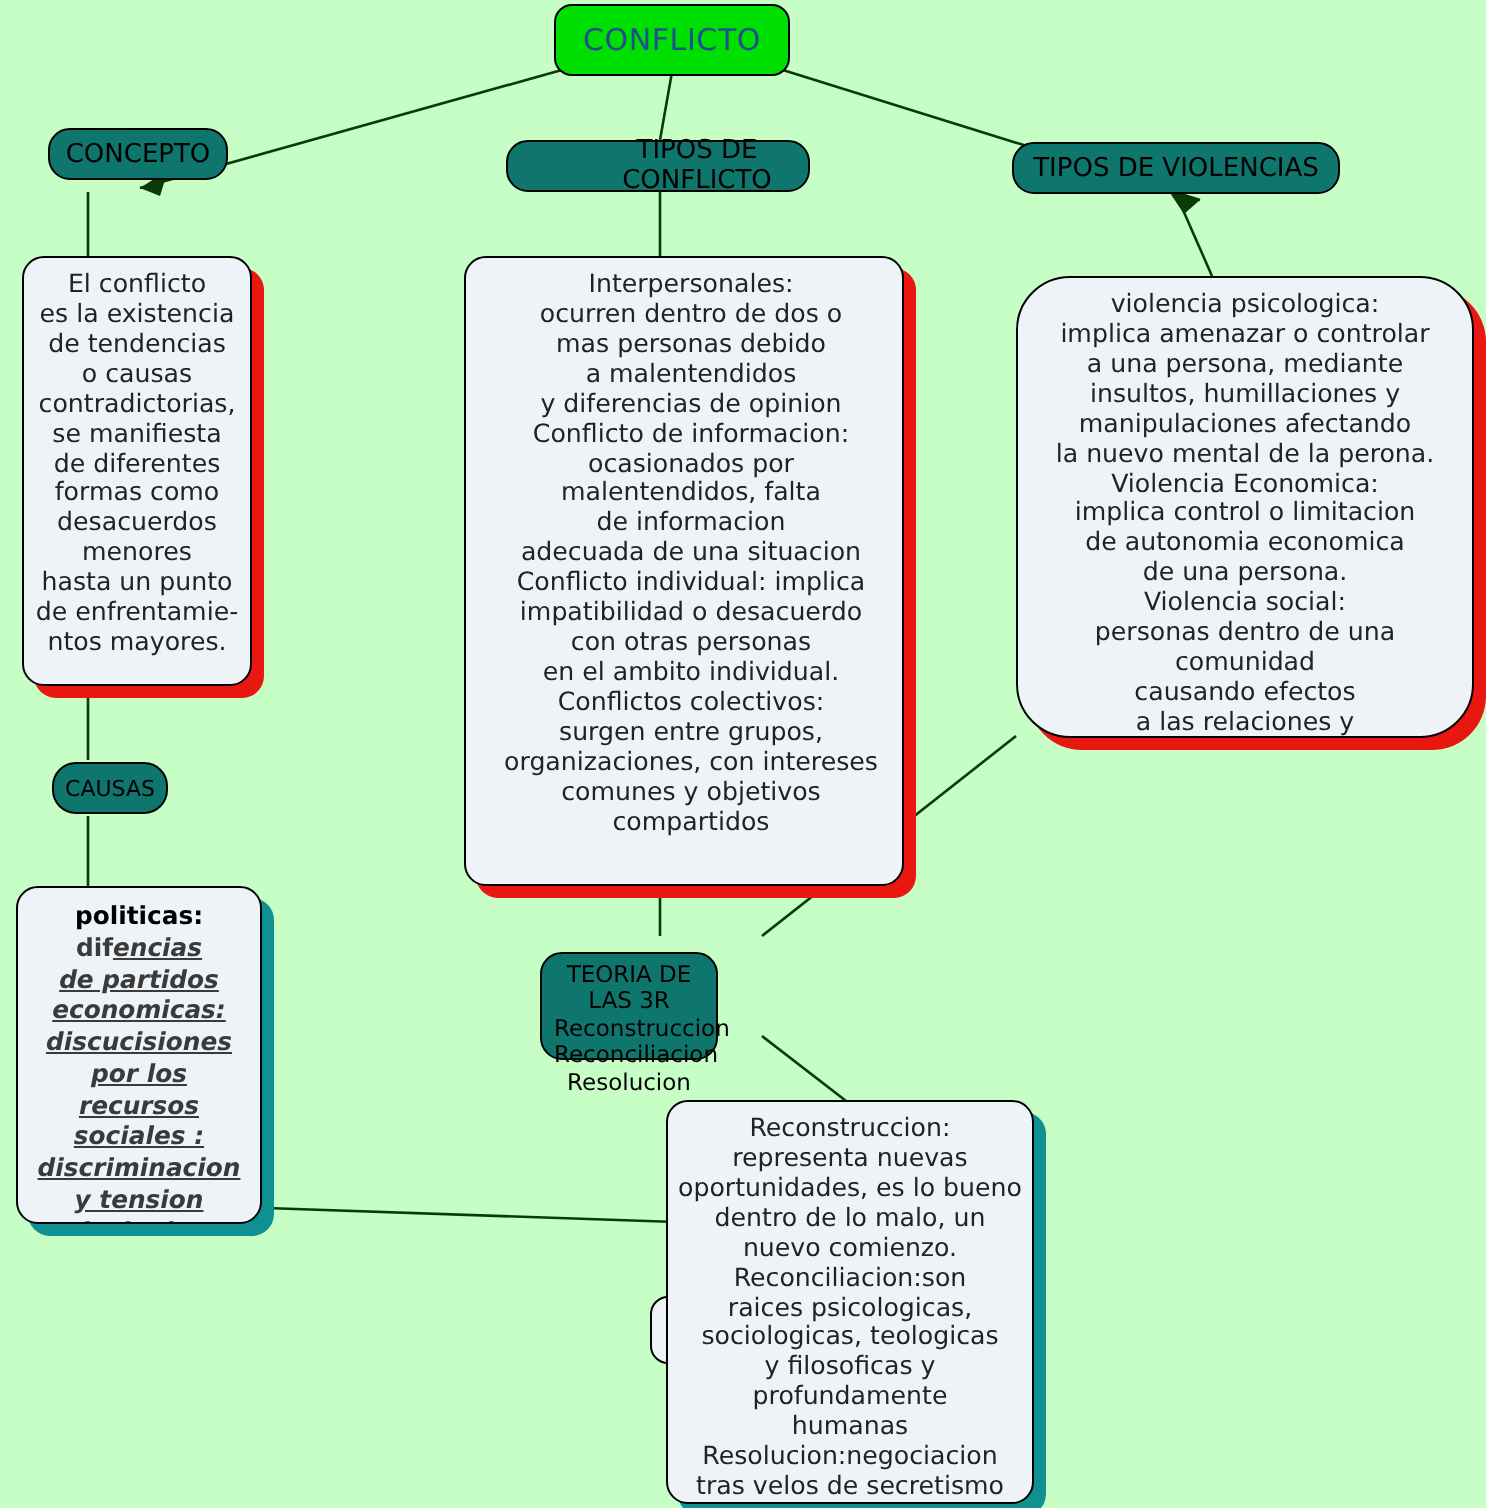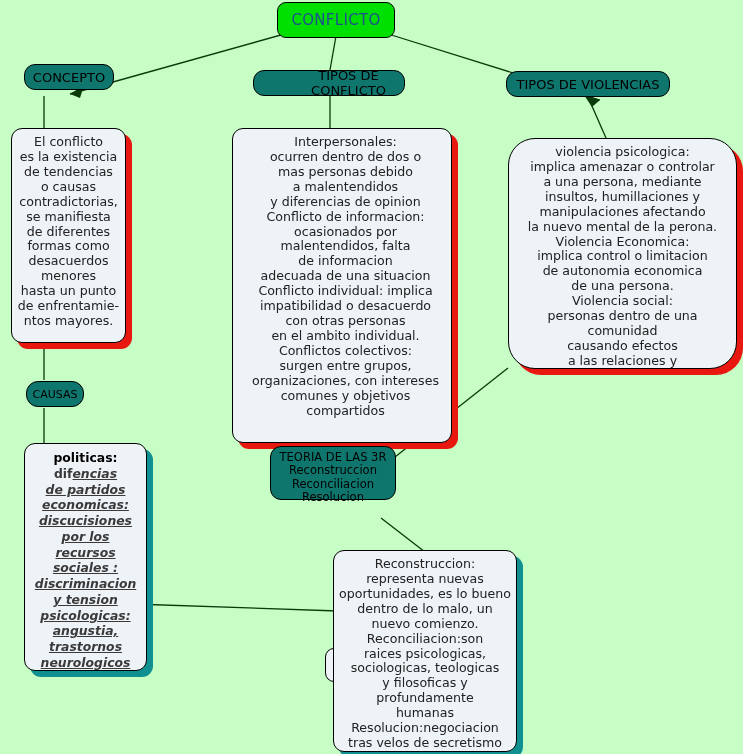--- a/index.html
+++ b/index.html
@@ -173,41 +173,41 @@
       <div class="ln">de autonomia economica</div>
       <div class="ln">de una persona.</div>
       <div class="ln">Violencia social:</div>
       <div class="ln">personas dentro de una comunidad</div>
       <div class="ln">causando efectos</div>
       <div class="ln">a las relaciones y</div>
       <div class="ln">participacion social.</div>
     </div>
   </div>
 
-  <div class="node tbox shadow-teal politicas" style="left:8px;top:443px;width:123px;height:228px;margin-left:16px;">
+  <div class="node tbox shadow-teal politicas" style="left:8px;top:443px;width:123px;height:169px;">
     <div>
       <div class="hdr">politicas:</div>
       <div><span class="plain">dif</span><span class="ul">encias</span></div>
       <div><span class="ul">de partidos</span></div>
       <div><span class="ul">economicas:</span></div>
       <div><span class="ul">discucisiones </span></div>
       <div><span class="ul">por los recursos</span></div>
       <div><span class="ul">sociales :</span></div>
       <div><span class="ul">discriminacion </span></div>
       <div><span class="ul">y tension</span></div>
       <div><span class="ul">psicologicas:</span></div>
       <div><span class="ul">angustia,</span></div>
       <div><span class="ul">trastornos </span></div>
       <div><span class="ul">neurologicos</span></div>
     </div>
   </div>
 
   <div class="node blank" style="left:325px;top:648px;width:36px;height:34px;"></div>
 
-  <div class="node pill multi" style="left:270px;top:446px;width:126px;height:54px;text-align:center;">
+  <div class="node pill multi" style="left:270px;top:476px;width:89px;height:54px;text-align:center;">
     <div class="ttl">TEORIA DE LAS 3R</div>
     <div class="ln">Reconstruccion</div>
     <div class="ln">Reconciliacion</div>
     <div class="ln">Resolucion</div>
   </div>
 
   <div class="node tbox shadow-teal s13" style="left:333px;top:550px;width:184px;height:202px;">
     <div>
       <div class="ln">Reconstruccion:</div>
       <div class="ln">representa nuevas</div>

